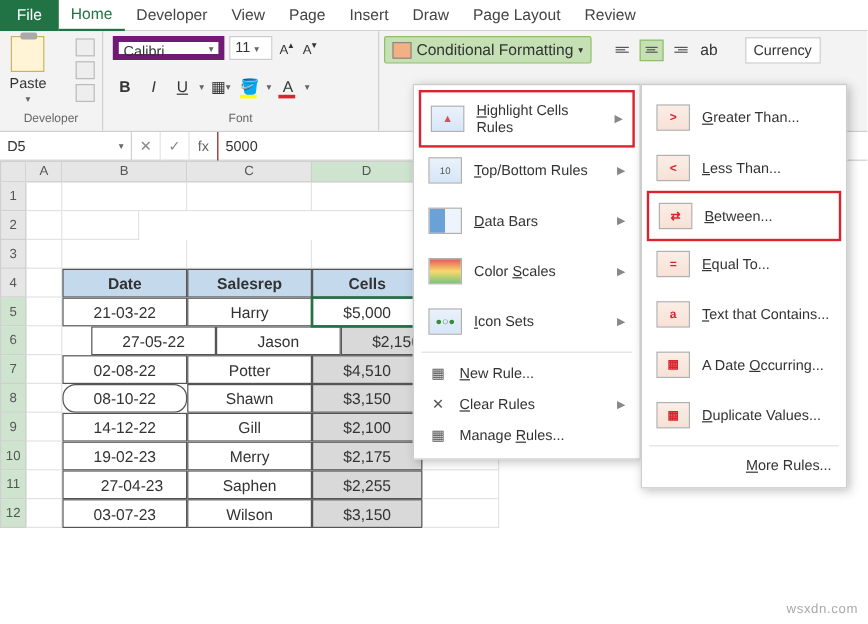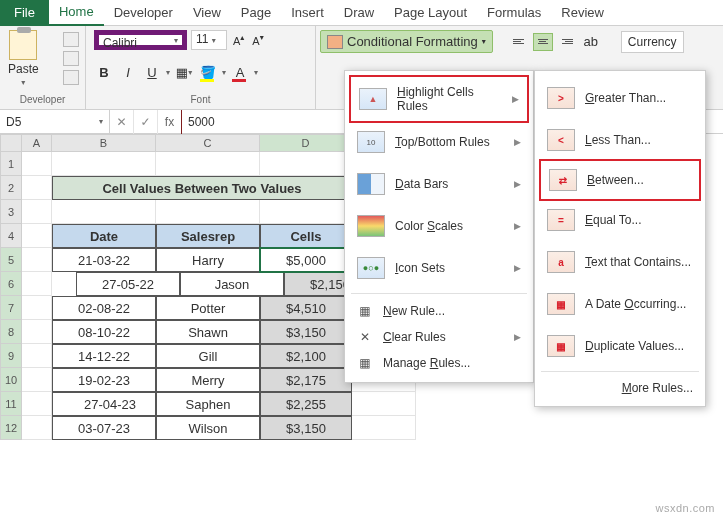--- a/index.html
+++ b/index.html
@@ -87,21 +87,20 @@
 
 <div class="ribbon-tabs">
   <div class="file-tab">File</div>
   <div class="tab active">Home</div>
   <div class="tab">Developer</div>
   <div class="tab">View</div>
   <div class="tab">Page</div>
   <div class="tab">Insert</div>
   <div class="tab">Draw</div>
   <div class="tab">Page Layout</div>
-  <div class="tab">Formulas</div>
   <div class="tab">Review</div>
 </div>
 
 <div class="ribbon">
   <div class="ribbon-group clipboard-group">
     <div style="display:flex;gap:6px;">
       <div class="paste-btn">
         <div class="paste-icon"></div>
         <span>Paste</span>
         <span style="font-size:8px;color:#666">▾</span>
@@ -271,21 +270,20 @@
           <div class="rowhdr" style="width: 22px;">1</div>
           <div class="cell" style="width: 30px;"></div>
           <div class="cell" style="width: 104px;"></div>
           <div class="cell" style="width: 104px;"></div>
           <div class="cell" style="width: 92px;"></div>
           <div class="cell" style="width: 64px;"></div>
         </div>
         <div class="cellrow">
           <div class="rowhdr" style="width: 22px;">2</div>
           <div class="cell" style="width: 30px;"></div>
-          <div class="title-band" style="width: 300px;">Cell Values Between Two Values</div>
           <div class="cell" style="width: 64px;"></div>
         </div>
         <div class="cellrow">
           <div class="rowhdr" style="width: 22px;">3</div>
           <div class="cell" style="width: 30px;"></div>
           <div class="cell" style="width: 104px;"></div>
           <div class="cell" style="width: 104px;"></div>
           <div class="cell" style="width: 92px;"></div>
           <div class="cell" style="width: 64px;"></div>
         </div>
@@ -317,21 +315,21 @@
           <div class="rowhdr sel" style="width: 22px;">7</div>
           <div class="cell" style="width: 30px;"></div>
           <div class="tcell" style="width: 104px;">02-08-22</div>
           <div class="tcell" style="width: 104px;">Potter</div>
           <div class="tcell sel" style="width: 92px;">$4,510</div>
           <div class="cell" style="width: 64px;"></div>
         </div>
         <div class="cellrow">
           <div class="rowhdr sel" style="width: 22px;">8</div>
           <div class="cell" style="width: 30px;"></div>
-          <div class="tcell" style="width: 104px;">08-10-22</div>
+          <div class="tcell" style="width: 104px; border-radius: 11px;">08-10-22</div>
           <div class="tcell" style="width: 104px;">Shawn</div>
           <div class="tcell sel" style="width: 92px;">$3,150</div>
           <div class="cell" style="width: 64px;"></div>
         </div>
         <div class="cellrow">
           <div class="rowhdr sel" style="width: 22px;">9</div>
           <div class="cell" style="width: 30px;"></div>
           <div class="tcell" style="width: 104px;">14-12-22</div>
           <div class="tcell" style="width: 104px;">Gill</div>
           <div class="tcell sel" style="width: 92px; text-align: center;">$2,100</div>

